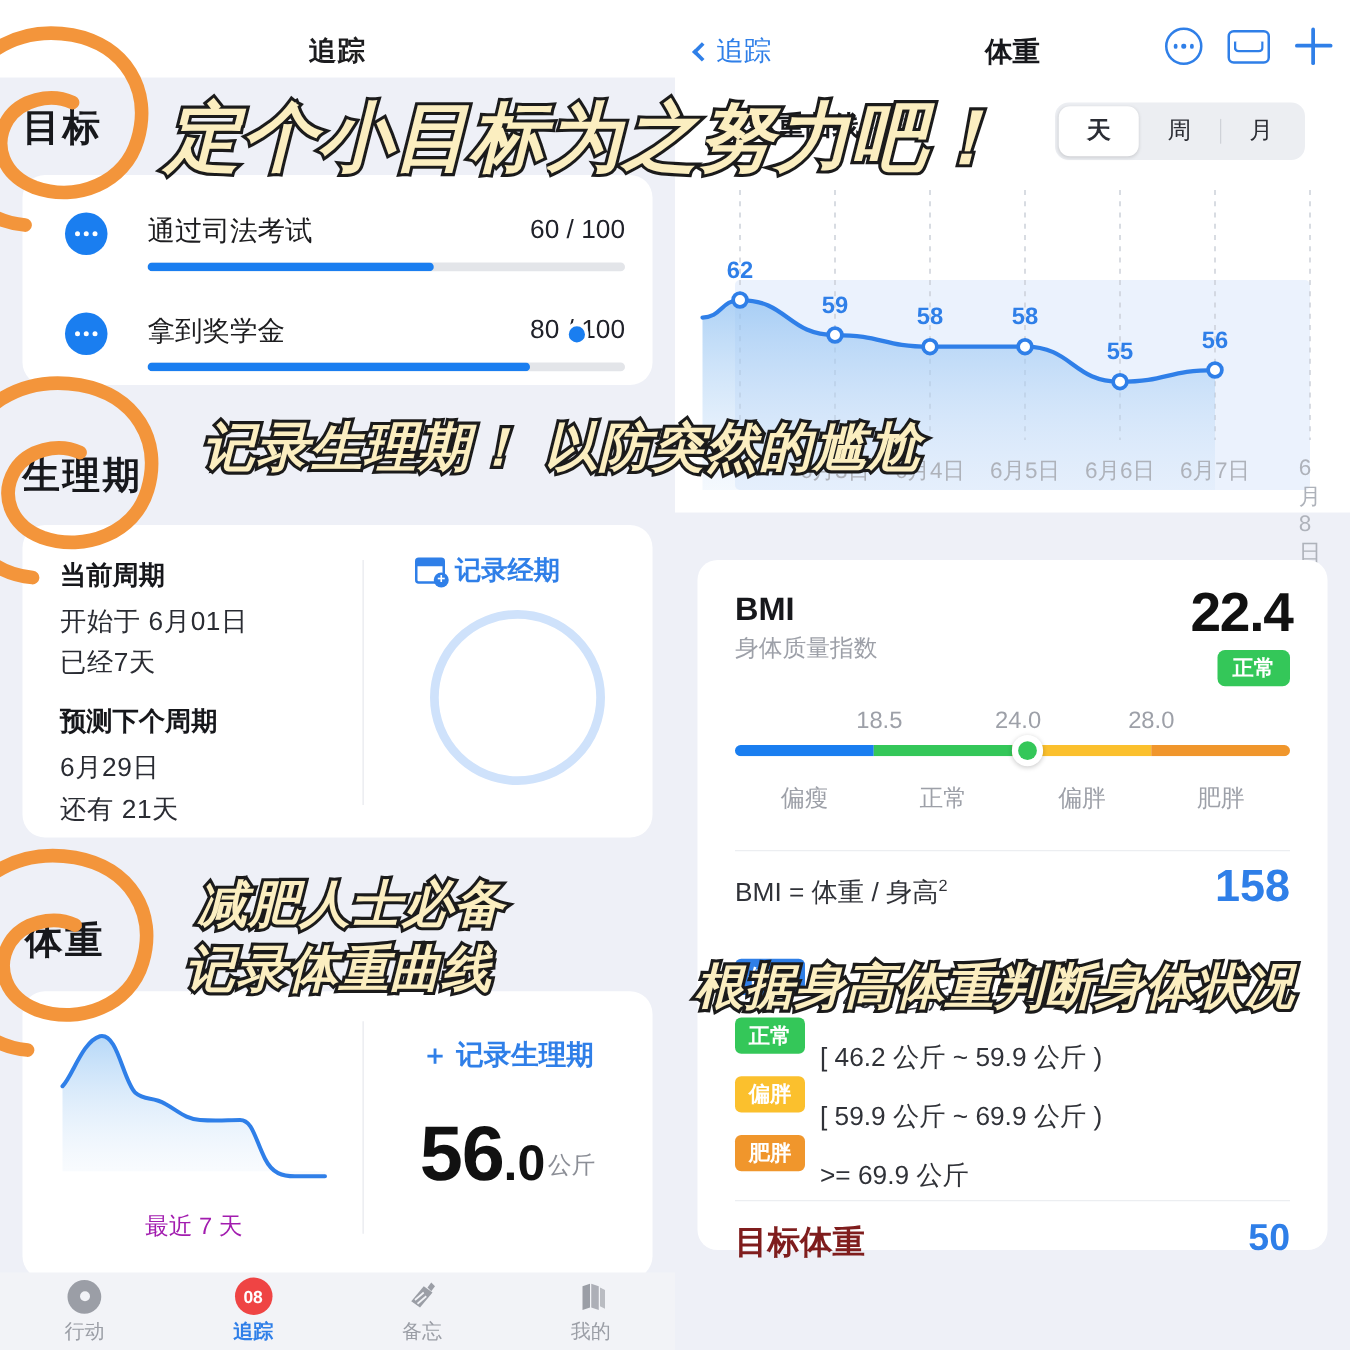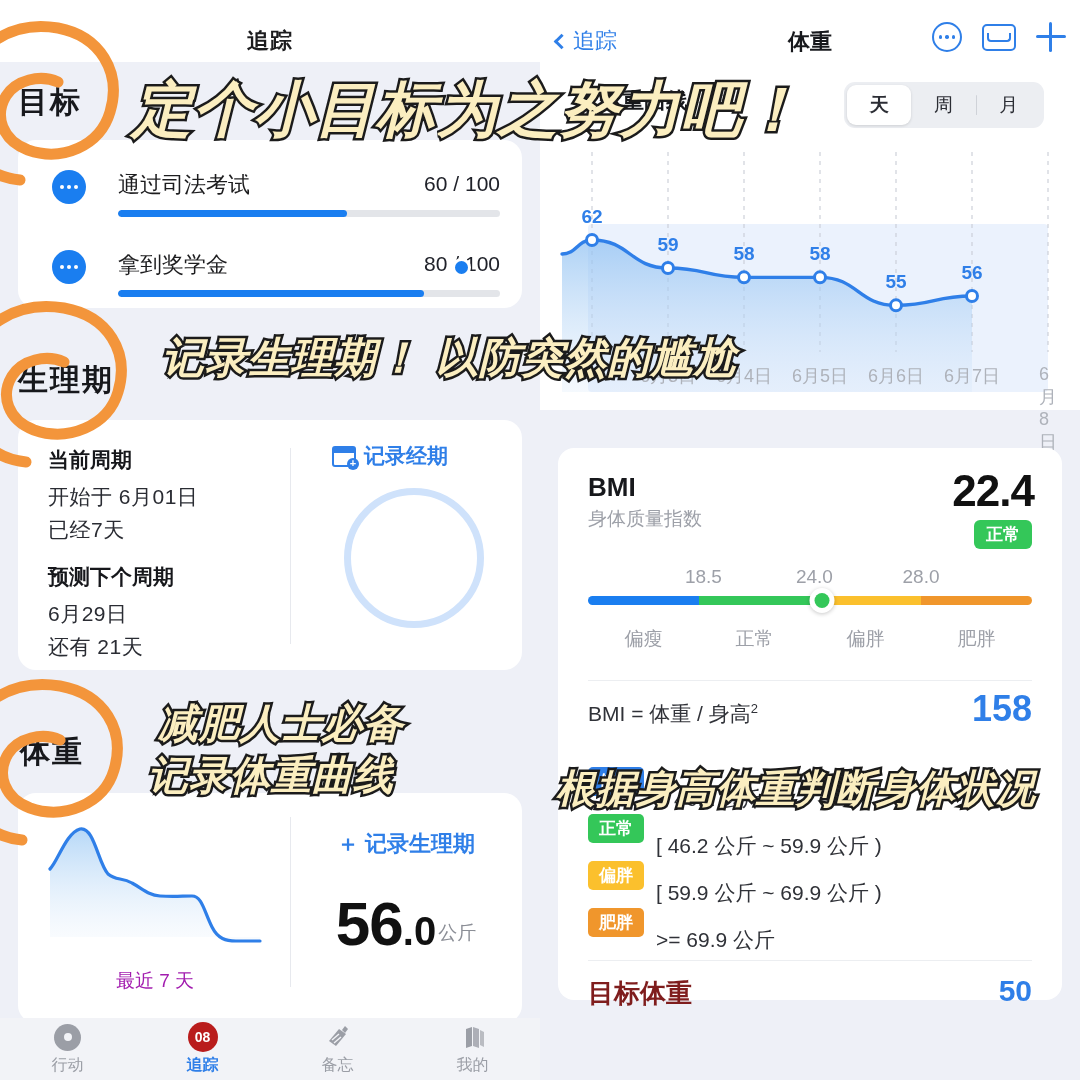--- a/index.html
+++ b/index.html
@@ -176,21 +176,21 @@
     background:#f2f3f7; display:flex; align-items:center;
   }
   .tabbar.left  { left:0; }
   .tab { flex:1; text-align:center; position:relative; }
   .tab .tlabel { font-size:16px; color:#9b9ea6; margin-top:3px; }
   .tab.active .tlabel { color:#2f7fe8; font-weight:600; }
   .tab .tico { height:30px; display:flex; align-items:center; justify-content:center; }
   .disc { width:27px; height:27px; border-radius:50%; background:#9b9ea6; display:flex; align-items:center; justify-content:center; }
   .disc i { width:8px; height:8px; border-radius:50%; background:#f2f3f7; display:block; }
   .badge {
-    width:30px; height:30px; border-radius:50%; background:#b91c1c; color:#fff;
+    width:30px; height:30px; border-radius:50%; background:#ef4444; color:#fff;
     font-size:14px; font-weight:700; display:flex; align-items:center; justify-content:center;
   }
 
   
   .ann-circle { position:absolute; z-index:8; pointer-events:none; }
   .ann-circle svg { display:block; overflow:visible; }
   .ann-text {
     position:absolute; z-index:9; font-weight:900; font-style:italic;
     color:#fbeec0; letter-spacing:1px; white-space:nowrap;
     -webkit-text-stroke:5px #1b1b1b; paint-order:stroke fill;

